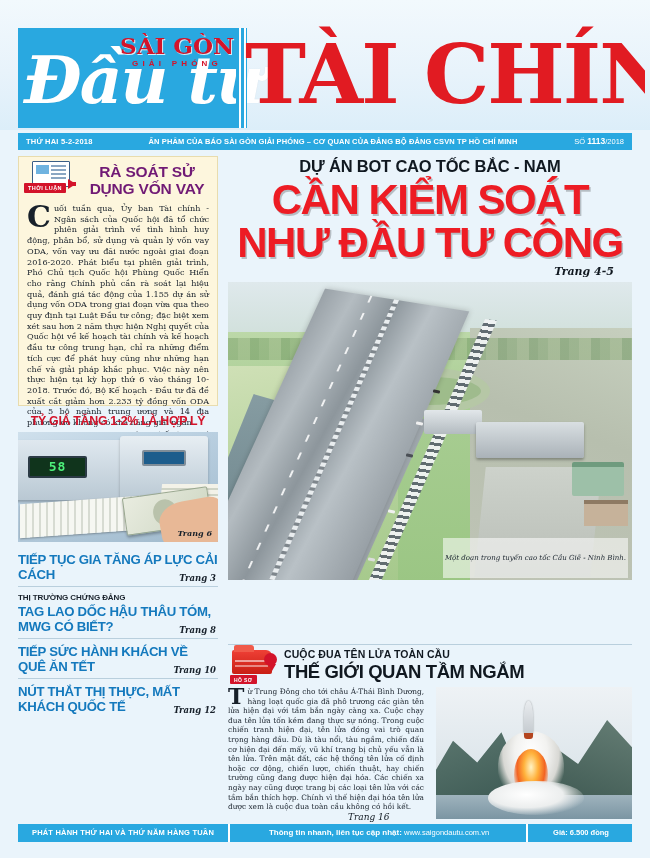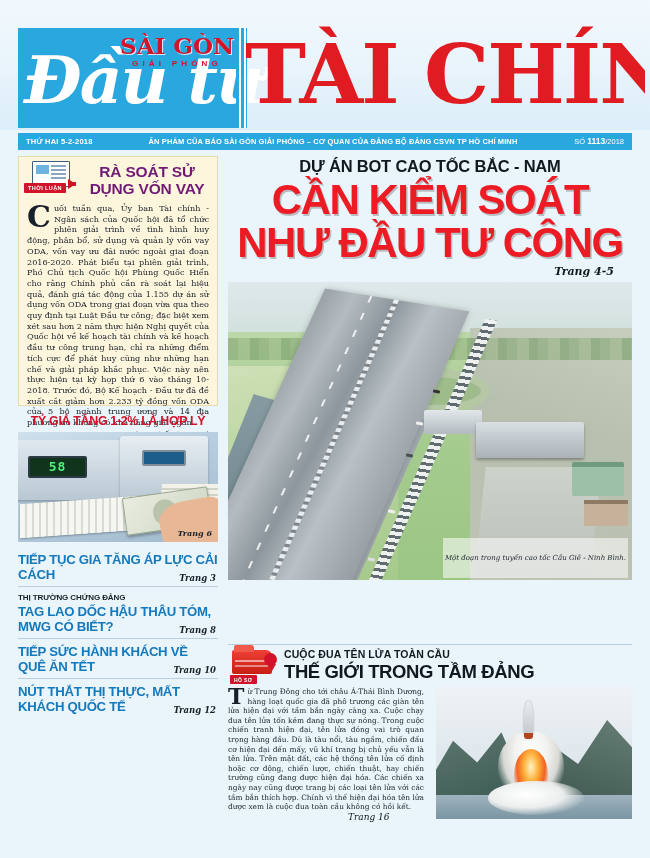--- a/index.html
+++ b/index.html
@@ -615,34 +615,41 @@
   </div>
 
   <div class="bot-article">
     <div class="bot-head-row">
       <div class="badge-hoso">
         <div class="hs-folder"></div>
         <div class="hs-dot"></div>
         <div class="hs-label">HỒ SƠ</div>
       </div>
       <div class="bot-kicker">CUỘC ĐUA TÊN LỬA TOÀN CẦU</div>
-      <div class="bot-title">THẾ GIỚI TRONG TẦM ĐẢNG</div>
+      <div class="bot-title">THẾ GIỚI QUAN TẦM NGẮM</div>
     </div>
 
     <div class="bot-body-wrap">
       <div class="bot-body">Từ Trung Đông cho tới châu Á-Thái Bình Dương, hàng loạt quốc gia đã phô trương các giàn tên lửa hiện đại với tầm bắn ngày càng xa. Cuộc chạy đua tên lửa tốn kém đang thực sự nóng. Trong cuộc chiến tranh hiện đại, tên lửa đóng vai trò quan trọng hàng đầu. Dù là tàu nổi, tàu ngầm, chiến đấu cơ hiện đại đến mấy, vũ khí trang bị chủ yếu vẫn là tên lửa. Trên mặt đất, các hệ thống tên lửa cố định hoặc cơ động, chiến lược, chiến thuật, hay chiến trường cũng đang được hiện đại hóa. Các chiến xa ngày nay cũng được trang bị các loại tên lửa với các tầm bắn thích hợp. Chính vì thế hiện đại hóa tên lửa được xem là cuộc đua toàn cầu không có hồi kết.</div>
       <div class="bot-page">Trang 16</div>
 
       <div class="ms-photo">
         <div class="ms-sky"></div>
         <div class="ms-mtn-l"></div>
         <div class="ms-mtn-r"></div>
         <div class="ms-water"></div>
         <div class="ms-plume"></div>
         <div class="ms-fire"></div>
         <div class="ms-smoke"></div>
         <div class="ms-rocket"></div>
       </div>
     </div>
   </div>
 
+  <div class="footer">
+    <div class="f-left">PHÁT HÀNH THỨ HAI VÀ THỨ NĂM HÀNG TUẦN</div>
+    <div class="f-mid">
+      <span>Thông tin nhanh, liên tục cập nhật: </span><span class="url">www.saigondautu.com.vn</span>
+    </div>
+    <div class="f-right">Giá: 6.500 đồng</div>
+  </div>
 
 </div>
 
 </body></html>

